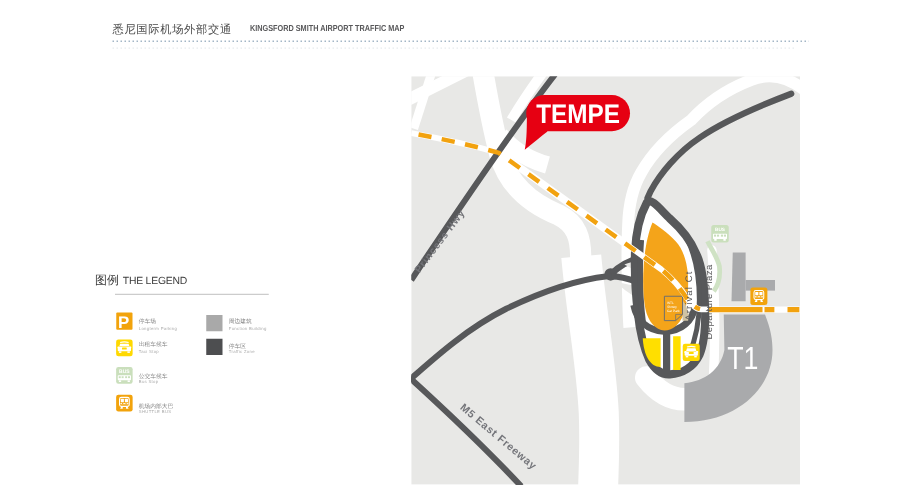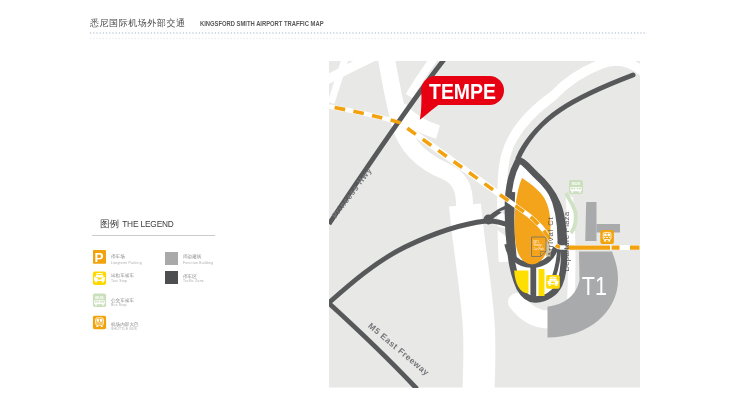--- a/index.html
+++ b/index.html
@@ -12,21 +12,21 @@
 
 <div class="abs" style="left:90px;top:16.5px;font-size:9px;color:#4a4a4a;letter-spacing:0.55px;">悉尼国际机场外部交通</div>
 
 <div class="abs" style="left:199.5px;top:19.5px;font-size:7px;font-weight:bold;color:#58585a;transform:scaleX(0.833);transform-origin:0 0;white-space:nowrap;">KINGSFORD SMITH AIRPORT TRAFFIC MAP</div>
 
 <svg class="abs" style="left:0;top:0;" width="735" height="45">
   <line x1="90" y1="33" x2="647" y2="33" stroke="#a3b6c6" stroke-width="1.2" stroke-dasharray="1.2 2"></line>
   <line x1="90" y1="38.5" x2="637" y2="38.5" stroke="#e7ebee" stroke-width="1" stroke-dasharray="1.2 2"></line>
 </svg>
 
-<div class="abs" style="left:100px;top:218px;font-size:9.6px;color:#3c3c3c;text-align:center;"><span>图例</span><span style="margin-left:3px;font-size:8.3px;letter-spacing:-0.15px;">THE LEGEND</span></div>
+<div class="abs" style="left:76px;top:218px;font-size:9.6px;color:#3c3c3c;text-align:center;"><span>图例</span><span style="margin-left:3px;font-size:8.3px;letter-spacing:-0.15px;">THE LEGEND</span></div>
 
 <div class="abs" style="left:92px;top:235px;width:123px;height:0;border-top:1px solid #cccccc;"></div>
 
 <svg class="abs" style="left:88px;top:245px;" width="160" height="95" viewBox="88 245 160 95">
 
   <g transform="translate(93,250)">
     <rect width="13" height="13.8" rx="0.8" fill="#f2a30c"></rect>
     <text x="1.4" y="12" font-size="13.5" font-weight="bold" fill="#ffffff" font-family="Liberation Sans">P</text>
   </g>
 

